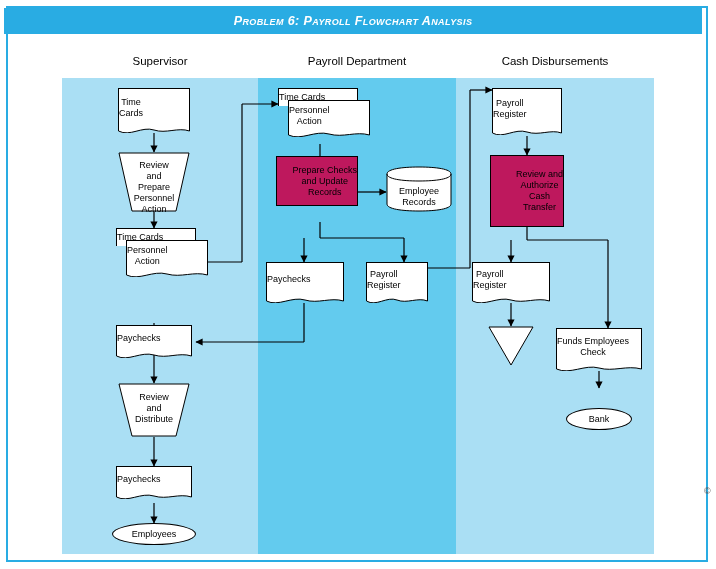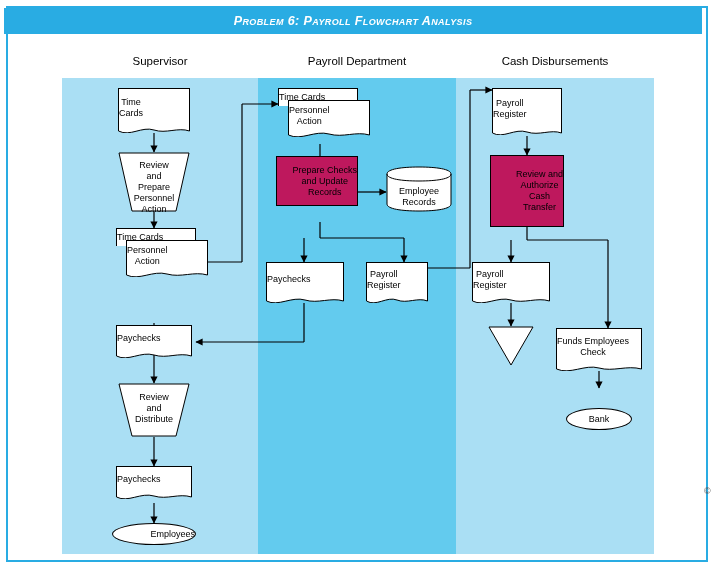--- a/index.html
+++ b/index.html
@@ -161,21 +161,21 @@
     <div class="docshape node" style="height:26px;">
       <div class="lbl">Paychecks</div>
     </div>
     <div class="doctail">
       <svg width="76" height="8" viewBox="0 0 76 8">
           <path d="M0.5,0 L0.5,5 C12,11 25,0 38,4 C51,8 63,1 75.5,5 L75.5,0" fill="#ffffff" stroke="#000" stroke-width="1"></path>
         </svg>
     </div>
   </div>
 
-  <div class="node term" style="left:112px;top:523px;width:84px;height:22px;justify-content:flex-end;">
+  <div class="node term" style="left:112px;top:523px;width:84px;height:22px;">
     <span>Employees</span>
   </div>
 
   <div class="docwrap" style="left:278px;top:88px;width:80px;">
     <div class="docshape node" style="height:18px;align-items:flex-start;padding-top:3px;">
       <div class="lbl">Time Cards</div>
     </div>
     <div class="doctail" style="height:0;"></div>
   </div>
 

